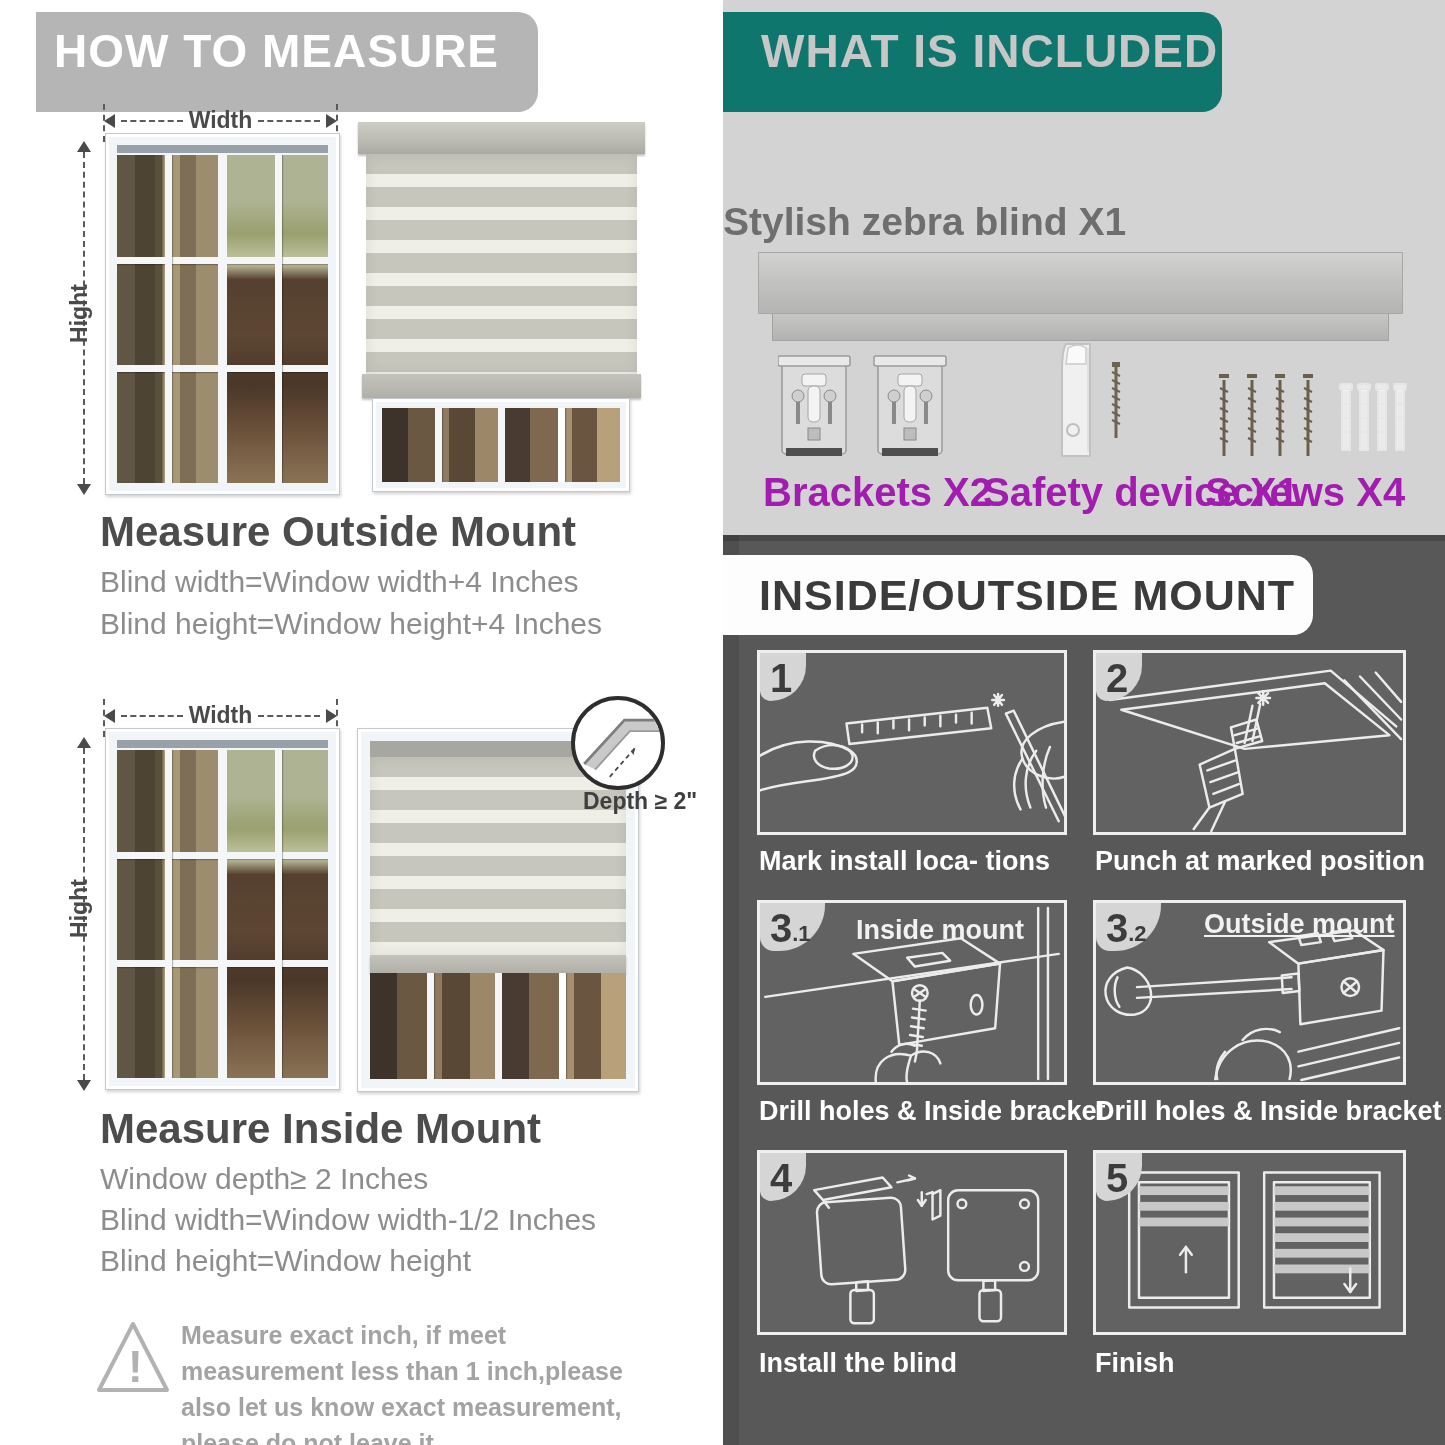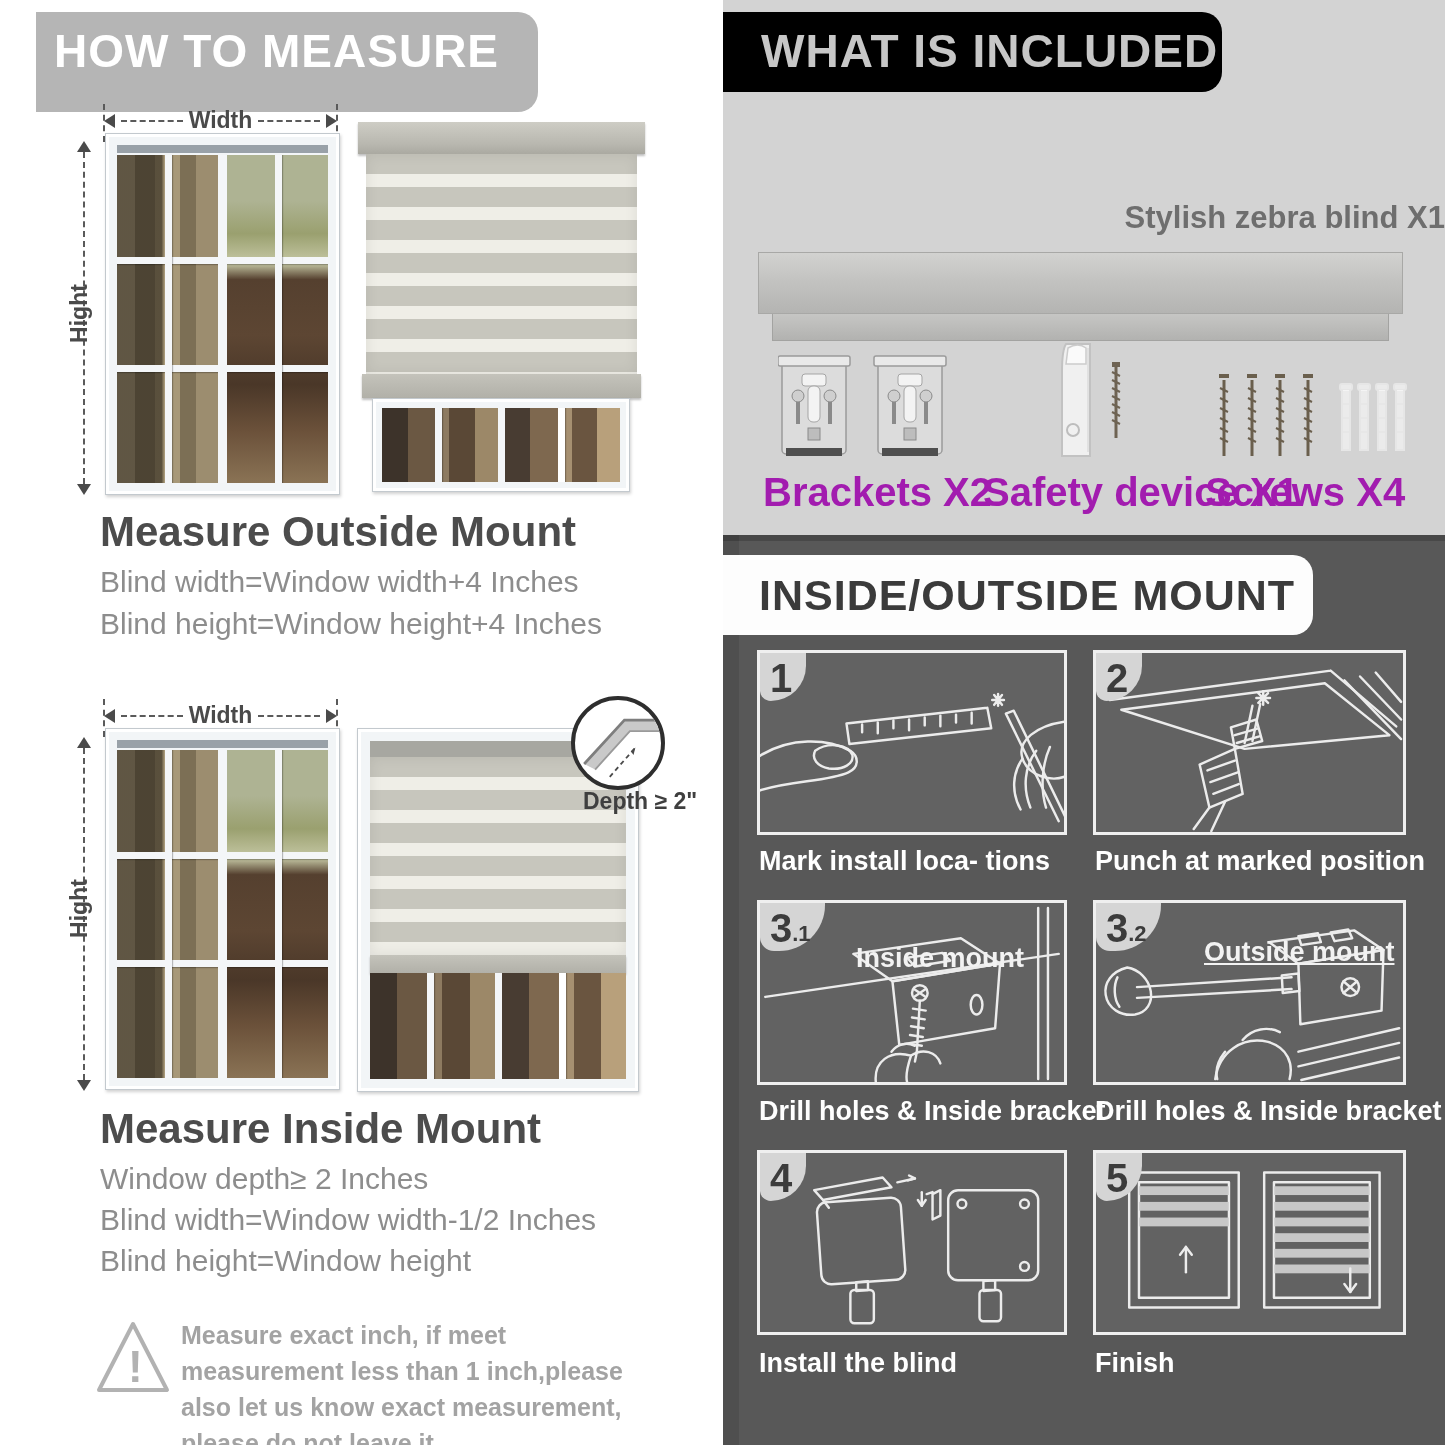--- a/index.html
+++ b/index.html
@@ -4,21 +4,21 @@
 <style>
   * { margin:0; padding:0; box-sizing:border-box; }
   html,body { width:1445px; height:1445px; background:#ffffff; font-family:"Liberation Sans","DejaVu Sans",sans-serif; }
   #root { position:relative; width:1445px; height:1445px; overflow:hidden; background:#ffffff; }
   .abs { position:absolute; }
 
   
   .banner { font-weight:bold; letter-spacing:1px; white-space:nowrap; }
   .banner-how { left:0; top:12px; width:502px; height:100px; background:#b5b5b5; border-radius:0 20px 20px 0;
                 color:#ffffff; font-size:46px; line-height:78px; padding-left:18px;margin-left:36px; }
-  .banner-included { left:723px; top:12px; width:499px; height:80px; background:#000000; border-radius:0 20px 20px 0;
+  .banner-included { left:723px; top:12px; width:499px; height:100px; background:#0f766e; border-radius:0 20px 20px 0;
                 color:#c7c7c7; font-size:46px; line-height:78px; padding-left:38px; }
   .banner-mount { left:723px; top:555px; width:590px; height:80px; background:#fdfdfd; border-radius:0 20px 20px 0;
                 color:#3b3b3b; font-size:43px; line-height:80px; padding-left:36px; }
 
   
   .gray-panel { left:723px; top:0; width:722px; height:535px; background:#d3d3d3; }
   .dark-panel { left:723px; top:535px; width:722px; height:910px; background:#585858;
                 box-shadow: inset 16px 0 0 rgba(0,0,0,0.10), inset 0 6px 0 rgba(0,0,0,0.18); }
 
   
@@ -63,32 +63,32 @@
   
   .zebra-stripes { background:repeating-linear-gradient(180deg,#c7c6bd 0 20px, #efeee7 20px 33px);
                    box-shadow:inset 0 0 14px rgba(0,0,0,.08); }
   .headrail { background:linear-gradient(180deg,#cecdc5,#b8b7af 70%,#aaa9a1); box-shadow:0 2px 2px rgba(0,0,0,.25); }
   .bottomrail { background:linear-gradient(180deg,#c4c3bb,#b1b0a8); box-shadow:0 2px 2px rgba(0,0,0,.25); }
 
   
   .magnifier { border-radius:50%; background:#ffffff; border:4px solid #2e2e2e; overflow:hidden; z-index:5; }
 
   
-  .t-included { color:#6e6e6e; font-weight:bold; font-size:31px; text-align:right; white-space:nowrap; }
+  .t-included { color:#6e6e6e; font-weight:bold; font-size:39px; text-align:left; white-space:nowrap; }
   .rail-bar1 { background:linear-gradient(180deg,#d2d2d0 0%, #c3c3c1 45%, #b4b4b2 100%); border:1px solid #a8a8a6; }
   .rail-bar2 { background:linear-gradient(180deg,#c6c6c4,#b2b2b0); border:1px solid #a3a3a1; border-top:none; }
   .t-item { color:#a21caf; font-weight:bold; font-size:40px; text-align:center; white-space:nowrap; }
 
   
   .panel { border:3px solid #efefef; background:#626262; overflow:hidden; }
   .badge { position:absolute; left:0; top:0; background:#d5d5d5; color:#3c3c3c; font-weight:bold;
            border-radius:0 0 46px 14px; display:flex; align-items:flex-start; padding:2px 14px 0 10px; z-index:3; }
   .badge .n { font-size:40px; line-height:46px; }
   .badge .s { font-size:22px; line-height:30px; margin-top:14px; }
-  .panel-title { position:absolute; color:#f2f2f2; font-weight:bold; font-size:27px; white-space:nowrap; z-index:3;margin-top:28px; }
+  .panel-title { position:absolute; color:#f2f2f2; font-weight:bold; font-size:27px; white-space:nowrap; z-index:3; }
   .caption { color:#ffffff; font-weight:bold; font-size:27px; white-space:nowrap;text-align:center; }
   .lineart { position:absolute; inset:0; width:100%; height:100%; }
   .lineart path, .lineart line, .lineart circle, .lineart rect, .lineart ellipse, .lineart polyline
     { fill:none; stroke:#ececec; stroke-width:2.5; stroke-linecap:round; stroke-linejoin:round; }
   .lineart .fillbar { fill:#cfcfcf; stroke:none; opacity:.92; }
 
   
   .warn-tri { stroke:#b2b2b2; stroke-width:4; fill:none; stroke-linejoin:round; }
   .warn-excl { fill:#b2b2b2; font-weight:bold; font-size:44px; font-family:"Liberation Sans",sans-serif; }
 </style>

